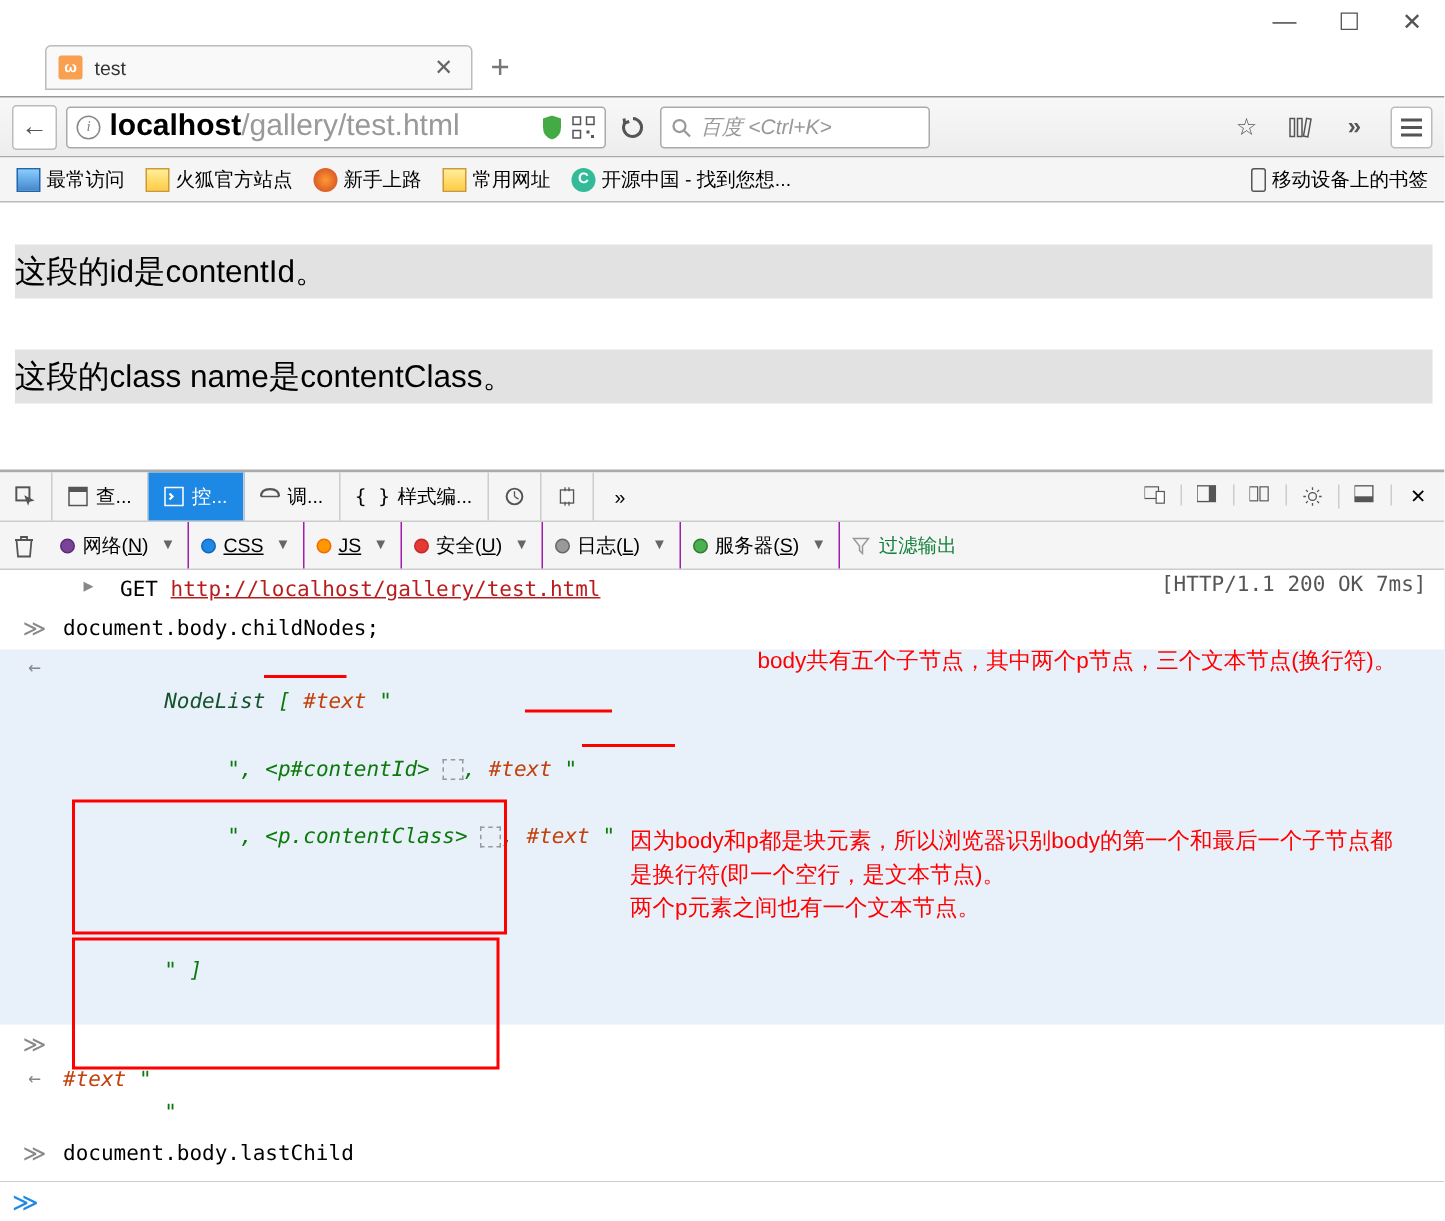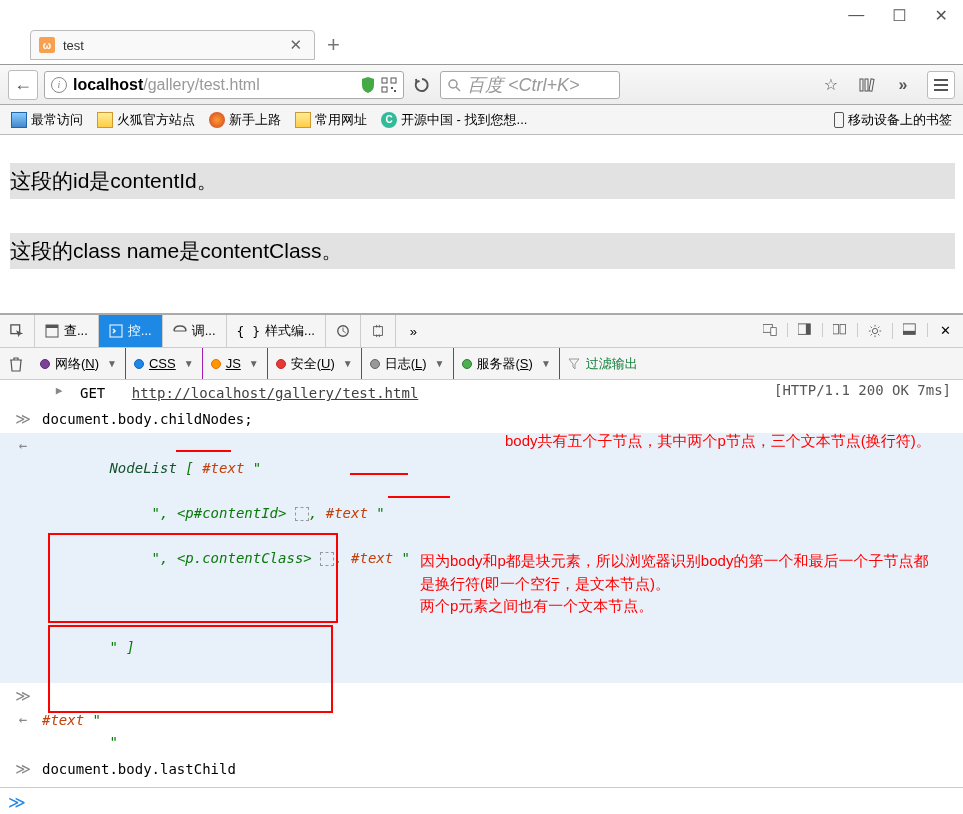--- a/index.html
+++ b/index.html
@@ -17,26 +17,26 @@
     .tab-title { flex: 1; font-size: 13px; color: #333; }
     .tab-close { font-size: 15px; color: #666; padding: 0 2px; }
     .new-tab { margin-left: 12px; font-size: 22px; color: #777; font-weight: 300; }
     
     
     .address-bar { height: 41px; border-top: 1px solid #999; border-bottom: 1px solid #aaa; background: linear-gradient(#f8f8f8, #ededed); display: flex; align-items: center; padding: 0 8px; gap: 6px; }
     .back-btn { width: 30px; height: 30px; border: 1px solid #bbb; border-radius: 3px; display: flex; align-items: center; justify-content: center; background: #fff; }
     .back-arrow { font-size: 18px; color: #555; }
     .url-box { flex: 0 0 360px; height: 28px; border: 1px solid #aaa; border-radius: 3px; background: #fff; display: flex; align-items: center; padding: 0 6px; gap: 6px; }
     .info-icon { width: 16px; height: 16px; border: 1.5px solid #888; border-radius: 50%; display: flex; align-items: center; justify-content: center; font-size: 10px; color: #888; font-style: italic; font-family: Georgia, serif; }
-    .url-text { font-size: 16px; color: #999; }
+    .url-text { font-size: 20px; color: #999; }
     .url-text .host { font-weight: bold; color: #000; }
     .right-icons { display: flex; gap: 12px; align-items: center; margin-left: auto; padding: 0 6px; }
     .rbtn { width: 24px; height: 24px; display: flex; align-items: center; justify-content: center; color: #555; font-size: 16px; }
     .shield-icon { color: #3a3; }
-    .search-box { flex: 0 0 180px; height: 28px; border: 1px solid #aaa; border-radius: 3px; background: #fff; display: flex; align-items: center; padding: 0 6px; gap: 6px; color: #999; font-size: 18px; font-style: italic; }
+    .search-box { flex: 0 0 180px; height: 28px; border: 1px solid #aaa; border-radius: 3px; background: #fff; display: flex; align-items: center; padding: 0 6px; gap: 6px; color: #999; font-size: 14px; font-style: italic; }
     .hamburger { width: 28px; height: 28px; border: 1px solid #bbb; border-radius: 3px; display: flex; align-items: center; justify-content: center; flex-direction: column; gap: 3px; background: #fff; }
     .hamburger span { width: 14px; height: 2px; background: #555; }
     
     
     .bookmarks-bar { height: 30px; border-bottom: 1px solid #bbb; background: #f5f5f5; display: flex; align-items: center; padding: 0 6px; gap: 4px; font-size: 13px; }
     .bookmark { display: flex; align-items: center; gap: 4px; padding: 2px 5px; }
     .bm-icon { width: 16px; height: 16px; }
     .bm-blue { background: linear-gradient(#8cf, #48c); border: 1px solid #26a; }
     .bm-yellow { background: linear-gradient(#fe9, #fc4); border: 1px solid #c93; }
     .bm-firefox { background: radial-gradient(circle, #f93, #c42); border-radius: 50%; }
@@ -76,21 +76,21 @@
     .line-gutter { width: 38px; flex-shrink: 0; display: flex; justify-content: center; padding-top: 2px; }
     .line-body { flex: 1; white-space: pre-wrap; word-break: break-all; line-height: 1.6; }
     .prompt { color: #888; font-size: 15px; }
     .out-arrow { color: #888; font-size: 14px; }
     .expand-arrow { color: #888; font-size: 11px; margin-right: 4px; }
     .bg-blue { background: #e8f0f9; }
     .code-black { color: #000; }
     .code-green { color: #14532d; font-style: italic; }
     .code-darkgreen { color: #0a7a0a; font-style: italic; }
     .code-blue { color: #c2410c; font-style: italic; }
-    .code-http { color: #404040; text-decoration: underline; margin-left: 18px; }
+    .code-http { color: #b91c1c; text-decoration: underline; }
     .quote { color: #0a7a0a; font-style: italic; }
     .response-info { position: absolute; right: 12px; color: #555; }
     .annotation { font-family: "SimSun", sans-serif; font-size: 15px; color: red; position: absolute; line-height: 1.5; }
     .redbox1 { position: absolute; left: 48px; top: 153px; width: 290px; height: 90px; border: 2px solid red; pointer-events: none; }
     .redbox2 { position: absolute; left: 48px; top: 245px; width: 285px; height: 88px; border: 2px solid red; pointer-events: none; }
     .red-underline { position: absolute; height: 2px; background: red; }
     .target-icon { display: inline-block; width: 14px; height: 14px; border: 1.5px dashed #999; vertical-align: middle; }
     .bottom-prompt { border-top: 1px solid #ccc; height: 28px; display: flex; align-items: center; padding-left: 8px; color: #1e88e5; font-size: 17px; }
     
     svg { display: block; }

